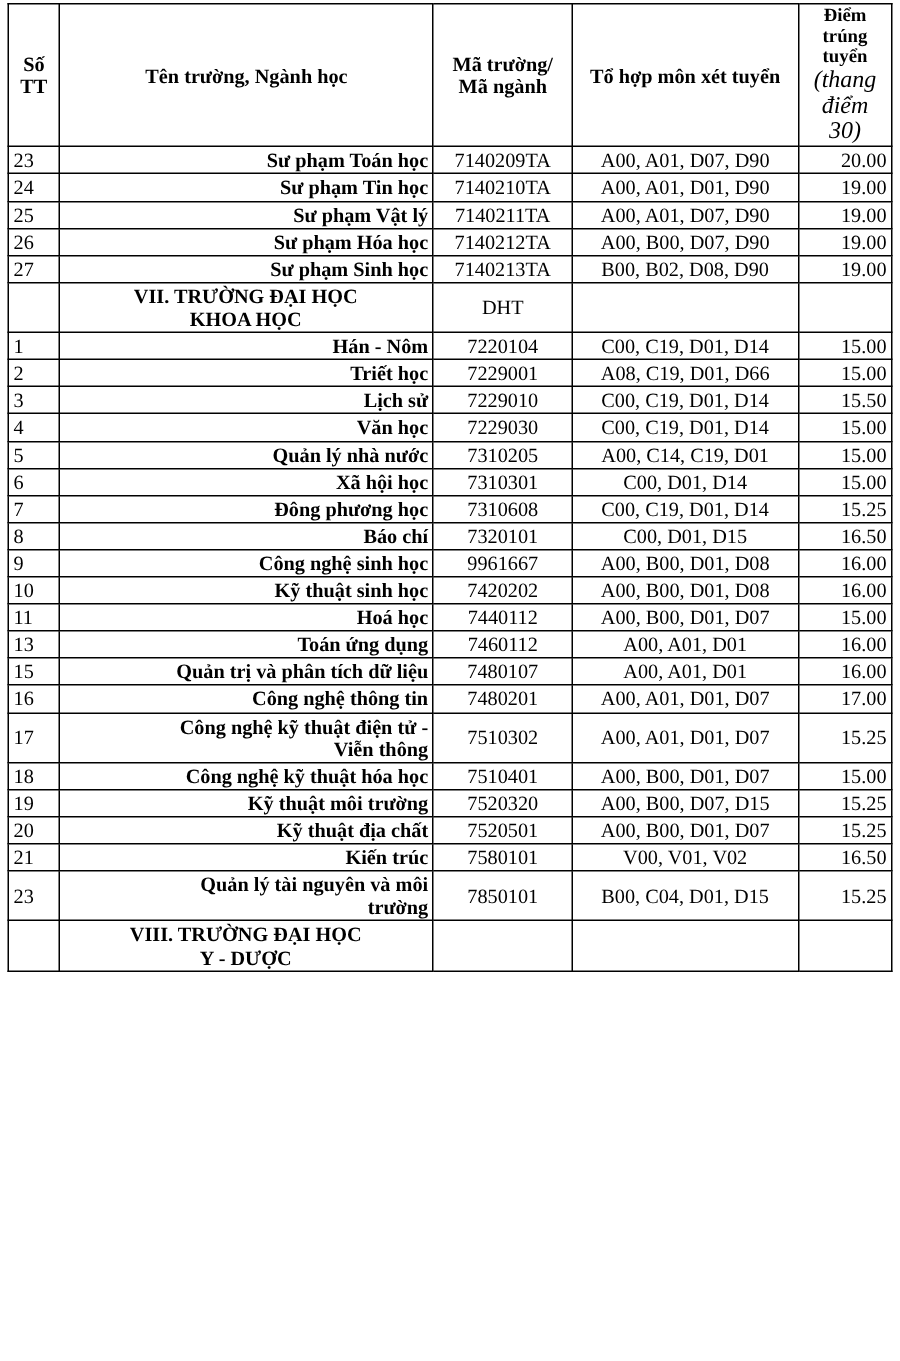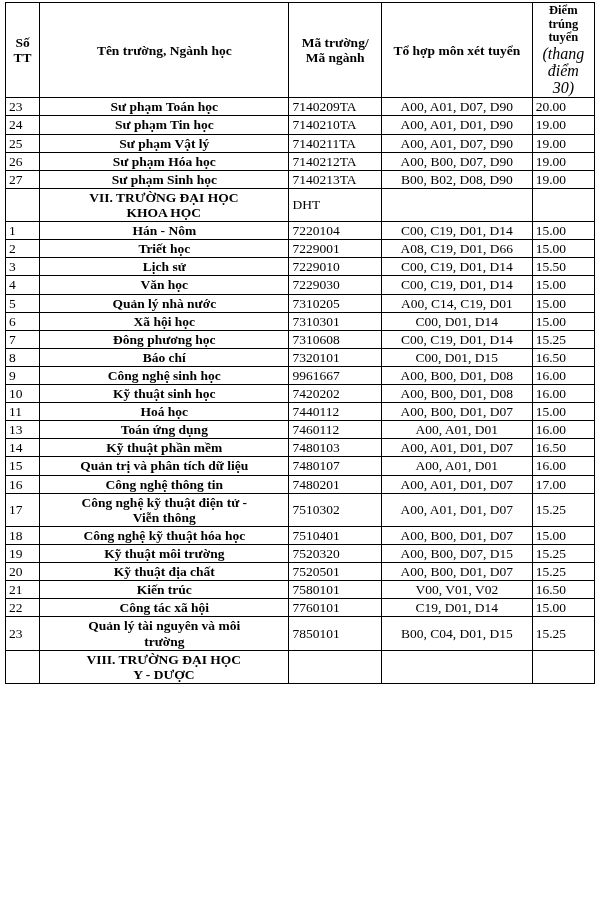--- a/index.html
+++ b/index.html
@@ -58,41 +58,42 @@
     font-style: italic;
     font-weight: normal;
     font-size: 16px;
   }
   td.stt {
     text-align: left;
     font-size: 13px;
     font-weight: normal;
   }
   td.name {
-    text-align: center;
+    text-align: right;
     font-weight: bold;
     padding-left: 8px;
     font-size: 14px;
   }
   td.name.center {
     text-align: center;
     padding-left: 2px;
   }
   td.code {
+    text-align: center;
     font-size: 13.5px;
   }
   td.code.bold {
     font-weight: normal;
   }
   td.comb {
     text-align: center;
     font-size: 13.5px;
   }
   td.score {
-    text-align: left;
+    text-align: right;
     font-size: 13.5px;
   }
   .sub-line {
     display: block;
   }
 </style>
 </head>
 <body>
 
 <div class="page">
@@ -249,27 +250,20 @@
           <td class="score">15.00</td>
         </tr>
         <tr>
           <td class="stt">13</td>
           <td class="name">Toán ứng dụng</td>
           <td class="code">7460112</td>
           <td class="comb">A00, A01, D01</td>
           <td class="score">16.00</td>
         </tr>
         <tr>
-          <td class="stt">14</td>
-          <td class="name">Kỹ thuật phần mềm</td>
-          <td class="code">7480103</td>
-          <td class="comb">A00, A01, D01, D07</td>
-          <td class="score">16.50</td>
-        </tr>
-        <tr>
           <td class="stt">15</td>
           <td class="name">Quản trị và phân tích dữ liệu</td>
           <td class="code">7480107</td>
           <td class="comb">A00, A01, D01</td>
           <td class="score">16.00</td>
         </tr>
         <tr>
           <td class="stt">16</td>
           <td class="name">Công nghệ thông tin</td>
           <td class="code">7480201</td>
@@ -306,27 +300,20 @@
           <td class="code">7520501</td>
           <td class="comb">A00, B00, D01, D07</td>
           <td class="score">15.25</td>
         </tr>
         <tr>
           <td class="stt">21</td>
           <td class="name">Kiến trúc</td>
           <td class="code">7580101</td>
           <td class="comb">V00, V01, V02</td>
           <td class="score">16.50</td>
-        </tr>
-        <tr>
-          <td class="stt">22</td>
-          <td class="name">Công tác xã hội</td>
-          <td class="code">7760101</td>
-          <td class="comb">C19, D01, D14</td>
-          <td class="score">15.00</td>
         </tr>
         <tr>
           <td class="stt">23</td>
           <td class="name">
             <span class="sub-line">Quản lý tài nguyên và môi</span>
             <span class="sub-line">trường</span>
           </td>
           <td class="code">7850101</td>
           <td class="comb">B00, C04, D01, D15</td>
           <td class="score">15.25</td>

